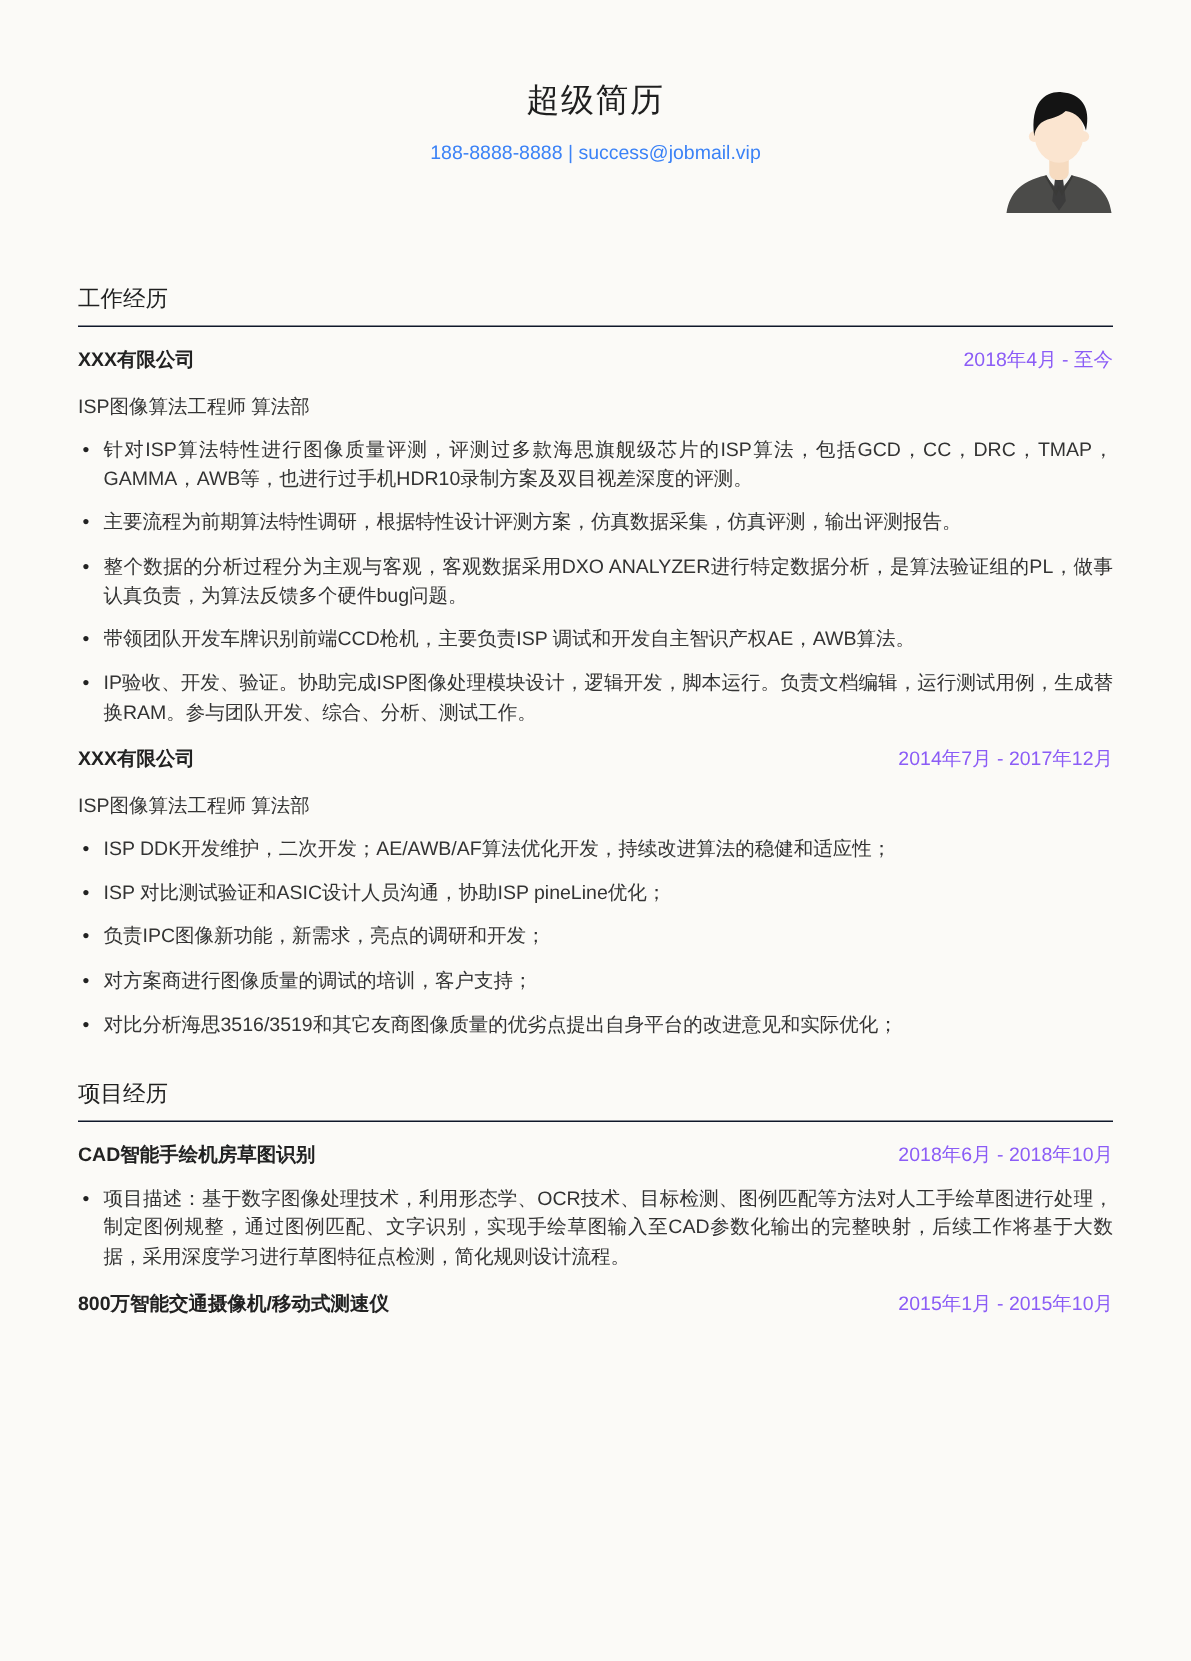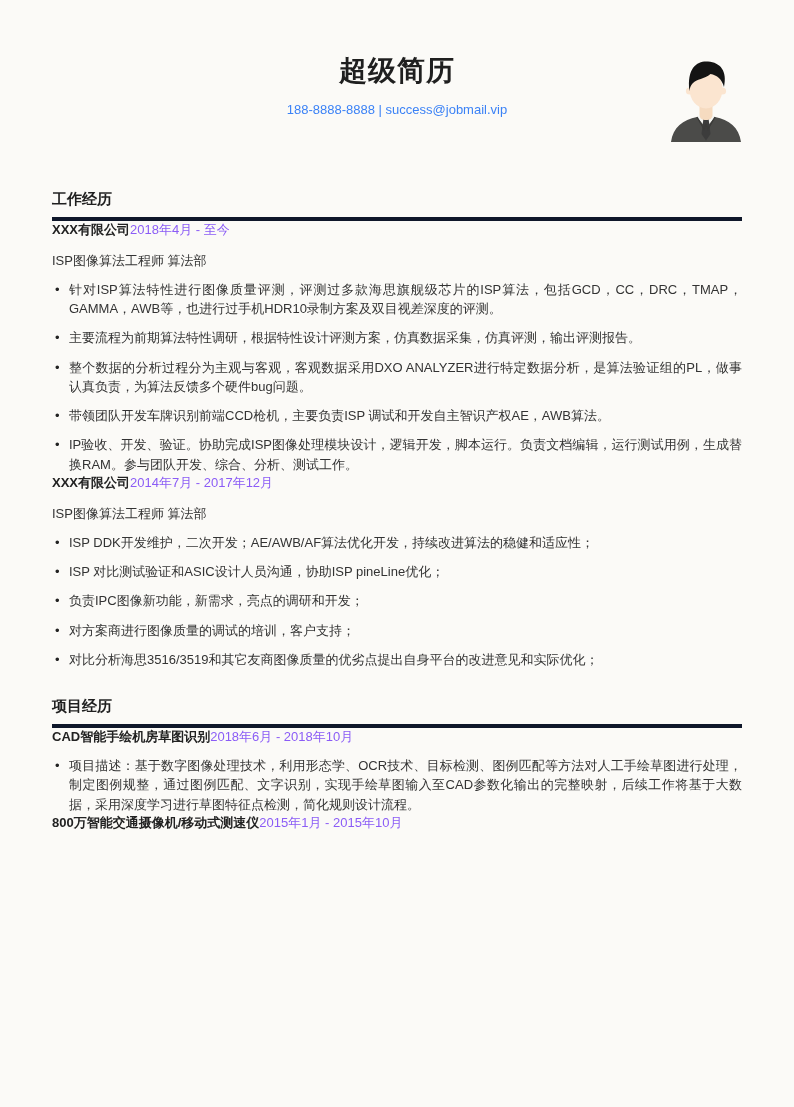--- a/index.html
+++ b/index.html
@@ -21,51 +21,53 @@
     padding: 40px 52px 30px 52px;
     position: relative;
   }
   
   .resume-header {
     position: relative;
     text-align: center;
     min-height: 110px;
   }
   .resume-title {
-    font-size: 28px;
-    font-weight: bold;
+    font-size: 22px;
+    font-weight: normal;
     color: #1f1f1f;
     margin: 12px 0 12px 0;
     letter-spacing: 1px;
   }
   .contact-line {
     font-size: 13px;
     color: #3b82f6;
   }
   .avatar-box {
     position: absolute;
     top: 2px;
     right: 0;
     width: 72px;
     height: 88px;
     overflow: hidden;
   }
   
   .section { margin-top: 28px; }
   .section-title {
     font-size: 15px;
-    font-weight: bold;
+    font-weight: normal;
     color: #1f1f1f;
     margin: 0;
     padding-bottom: 8px;
-    border-bottom: 4px solid #0f172a;
+    border-bottom: 1px solid #0f172a;
   }
   .entry-head {
     display: flex;
+    justify-content: space-between;
     align-items: baseline;
+    margin-top: 13px;
     font-size: 13px;
   }
   .entry-head .name { font-weight: bold; color: #222; }
   .entry-head .date { color: #8b5cf6; }
   .entry-sub {
     display: flex;
     justify-content: space-between;
     margin-top: 13px;
     font-size: 13px;
     color: #333;

